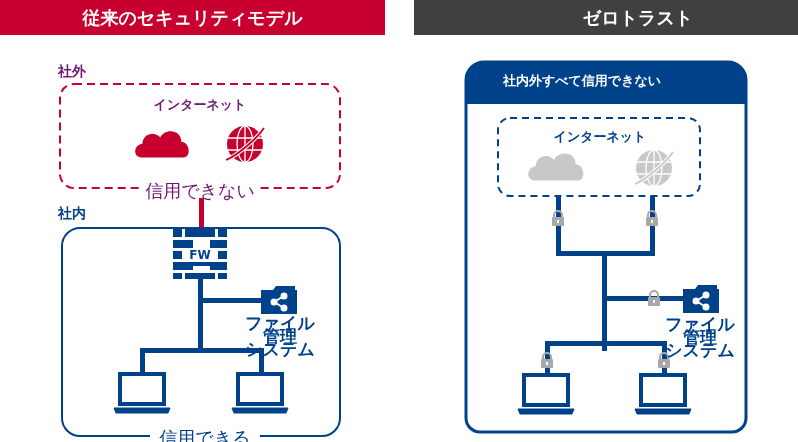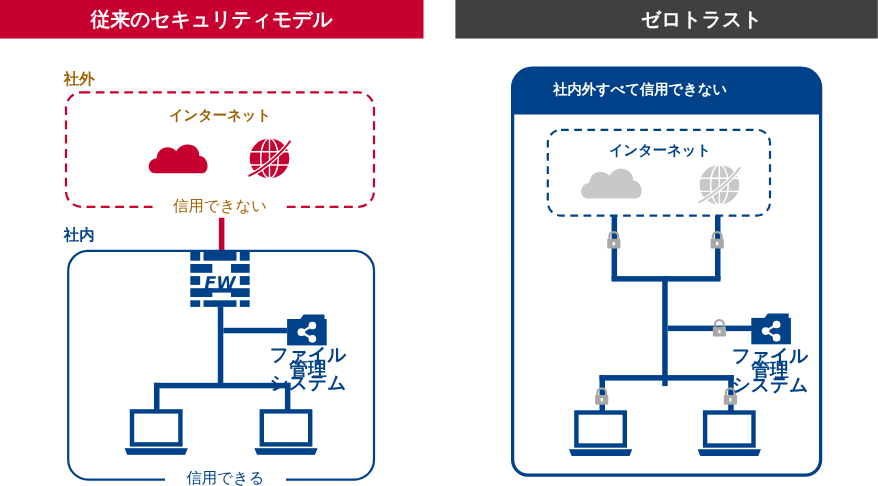--- a/index.html
+++ b/index.html
@@ -4,24 +4,24 @@
 <style>
   html, body { margin: 0; padding: 0; background: #ffffff; }
   body { width: 798px; height: 442px; position: relative; overflow: hidden;
          font-family: "DejaVu Sans", "Liberation Sans", sans-serif; }
   .abs { position: absolute; }
   .header { height: 35px; color: #fff; font-weight: bold; font-size: 18px;
             display: flex; align-items: center; justify-content: center; }
   .hdr-left { left: 0; top: 0; width: 385px; background: #c8002f; }
   .hdr-right { left: 414px; top: 0; width: 448px; background: #404040; }
   .lbl { font-weight: bold; font-size: 14px; }
-  .red { color: #a16207; }
+  .red { color: #701a75; }
   .blue { color: #00428a; }
   .small { font-size: 17px; font-weight: bold; line-height: 13px; text-align: center; }
-  .mid { font-size: 14px; font-family: Liberation Mono, monospace; }
+  .mid { font-size: 18px; font-family: Liberation Mono, monospace; }
   svg { position: absolute; left: 0; top: 0; }
 </style>
 </head>
 <body>
 
 <div class="abs header hdr-left">
   <span>従来のセキュリティモデル</span>
 </div>
 <div class="abs header hdr-right">
   <span>ゼロトラスト</span>
@@ -162,21 +162,21 @@
       <use href="#folder"></use>
     </g>
   <g fill="#00428a" stroke="#00428a" transform="translate(518,375)">
       <use href="#laptop"></use>
     </g>
   <g fill="#00428a" stroke="#00428a" transform="translate(635,375)">
       <use href="#laptop"></use>
     </g>
 </svg>
 
-<div class="abs" style="left:185px;top:248px;width:30px;text-align:center;color:#00428a;font-size:16px;font-weight:bold;font-style:italic;">FW</div>
+<div class="abs" style="left:185px;top:248px;width:30px;text-align:center;color:#00428a;font-size:12px;font-weight:bold;">FW</div>
 
 <div class="abs lbl red" style="left:58px;top:63px;">社外</div>
 <div class="abs lbl red" style="left:150px;top:96px;width:100px;text-align:center;font-size:13px;">インターネット</div>
 <div class="abs red mid" style="left:140px;top:179px;width:120px;text-align:center;">信用できない</div>
 <div class="abs lbl blue" style="left:58px;top:205px;font-family:Liberation Mono, monospace;">社内</div>
 <div class="abs small blue" style="left:240px;top:317px;width:80px;">
   <div>ファイル管理</div>
   <div>システム</div>
 </div>
 <div class="abs blue mid" style="left:150px;top:426px;width:110px;text-align:center;">信用できる</div>

